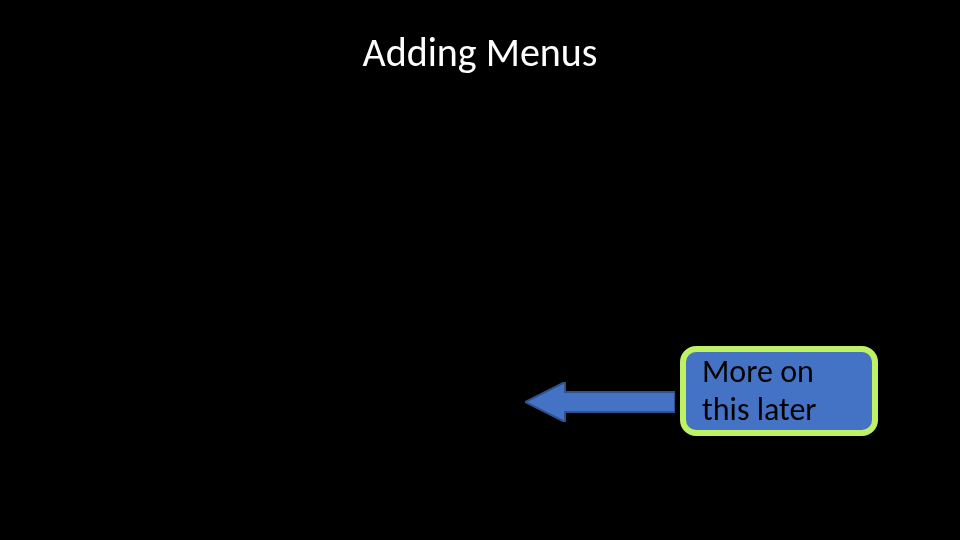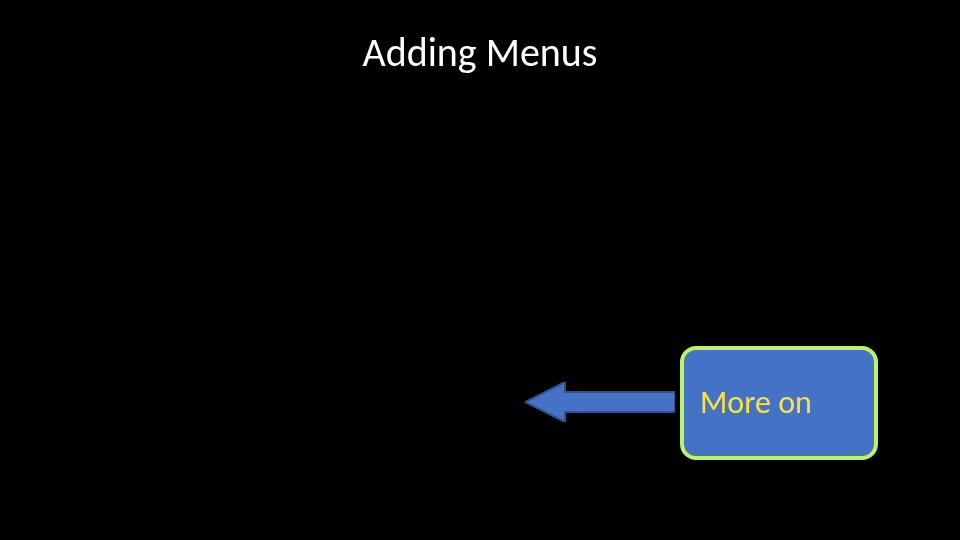--- a/index.html
+++ b/index.html
@@ -42,25 +42,25 @@
     top: 382px;
     left: 525px;
     width: 150px;
     height: 40px;
   }
   .callout {
     position: absolute;
     top: 346px;
     left: 680px;
     width: 198px;
-    height: 114px;
+    height: 90px;
     background: #4472c4;
-    border: 4px solid #bef264;
+    border: 6px solid #bef264;
     border-radius: 16px;
-    color: #fde047;
+    color: #000000;
     font-size: 32px;
     line-height: 38px;
     padding: 8px 16px;
     box-sizing: border-box;
     display: flex;
     flex-direction: column;
     justify-content: center;
   }
 </style>
 </head>
@@ -72,15 +72,16 @@
 
 
   <div class="arrow">
     <svg width="150" height="40" viewBox="0 0 150 40">
       <polygon points="0,20 40,0 40,10 150,10 150,30 40,30 40,40" fill="#4472c4" stroke="#2f528f" stroke-width="2"></polygon>
     </svg>
   </div>
 
   <div class="callout">
     <div>More on</div>
+    <div>this later</div>
   </div>
 
 </div>
 
 </body></html>

